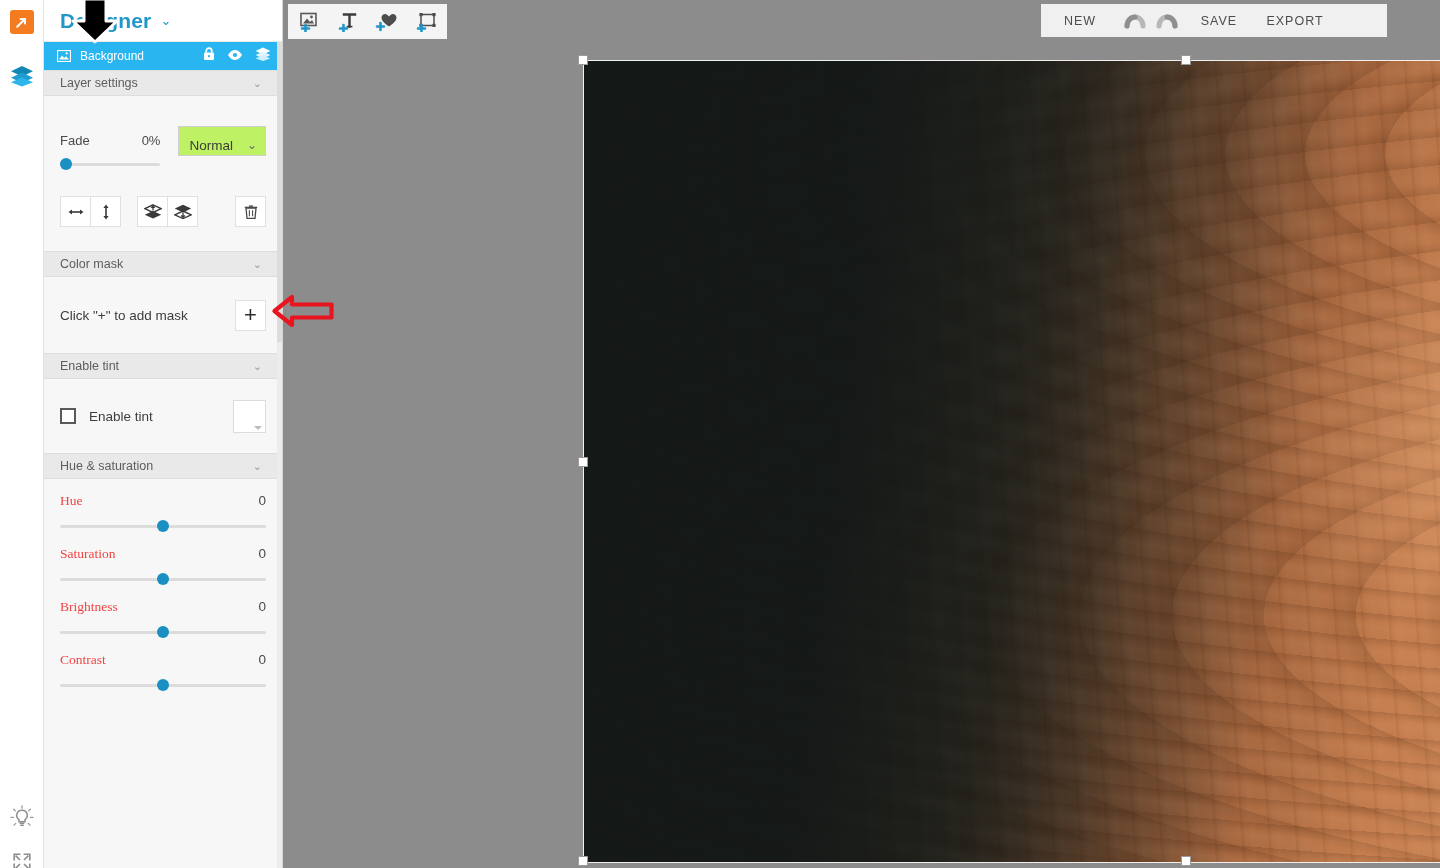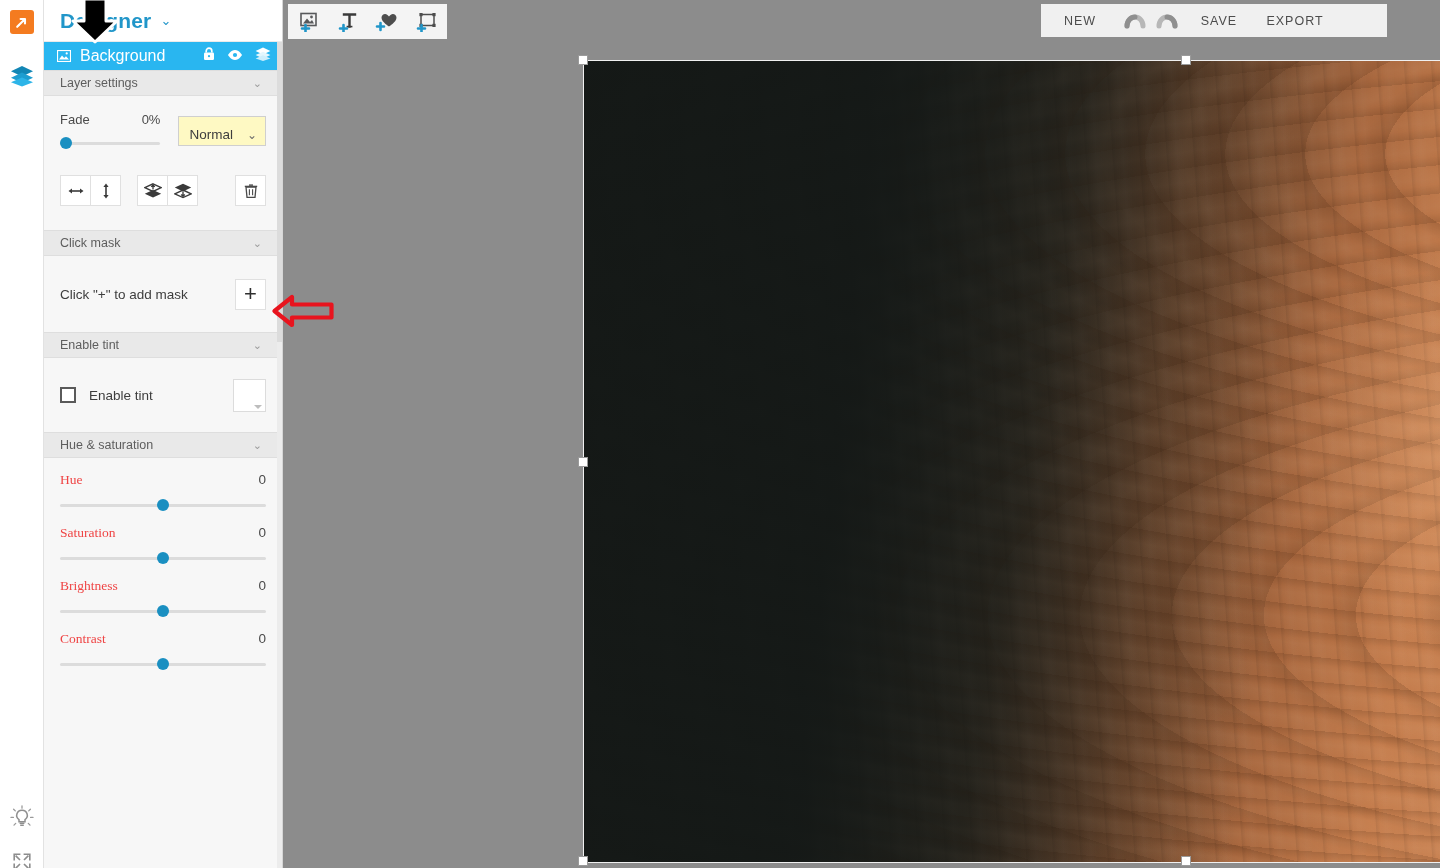--- a/index.html
+++ b/index.html
@@ -54,42 +54,42 @@
   }
   .panel-title .txt {
     color: #2196c9; font-size: 21px; font-weight: bold; letter-spacing: .2px;
   }
   .panel-title .caret { margin-left: 9px; color: #2196c9; font-size: 13px; }
 
   .layer-row {
     height: 28px; background: #29b6f0; color: #fff;
     display: flex; align-items: center; padding: 0 11px 0 13px;
   }
-  .layer-row .lname { font-size: 16px; margin-left: 9px; flex: 1; }
+  .layer-row .lname { font-size: 12px; margin-left: 9px; flex: 1; }
   .layer-row .licons { display: flex; align-items: center; gap: 12px; }
 
   .sec-head {
     height: 26px; background: #e9e9e9;
     display: flex; align-items: center; justify-content: space-between;
     padding: 0 20px 0 16px;
     border-top: 1px solid #dedede; border-bottom: 1px solid #dedede;
     color: #5d5d5d; font-size: 12.5px; cursor: pointer;
   }
   .sec-head .chev { color:#9b9b9b; font-size: 11px; }
 
   .sec-body { background:#f7f7f7; padding: 0 16px; }
 
   .fade-row { display:flex; align-items:center; padding-top: 16px; }
-  .fade-left { width: 110px; }
+  .fade-left { width: 110px; margin-top: 21px; }
   .fade-lbl-line { display:flex; justify-content:space-between; align-items:baseline; }
   .fade-lbl { font-size: 13px; color:#4a4a4a; }
   .fade-val { font-size: 13px; color:#4a4a4a; }
   .select-box {
     margin-left: 18px; width: 94px; height: 30px;
-    background:#fef9c3; border:1px solid #cfcfcf;
+    background:#bef264; border:1px solid #cfcfcf;
     display:flex; align-items:center; justify-content:space-between;
     padding: 8px 8px 0 10px; font-size:13.5px; color:#3d3d3d; cursor:pointer;
   }
   .select-box .chev { color:#6d6d6d; font-size: 12px; }
 
   
   .slider { position: relative; height: 12px; margin-top: 10px; }
   .slider .track {
     position:absolute; left:0; right:0; top:5px; height: 3px;
     background:#dcdcdc; border-radius:2px;
@@ -392,21 +392,21 @@
             <path d="M0.8 3.4h12.4" stroke="#4a4a4a" stroke-width="1.4"></path>
             <path d="M5 2.1h4" stroke="#4a4a4a" stroke-width="1.4"></path>
             <path d="M5.4 6.3v6M8.6 6.3v6" stroke="#4a4a4a" stroke-width="1.1"></path>
           </svg>
         </div>
       </div>
       <div style="height:24px"></div>
     </div>
 
     <div class="sec-head">
-      <span>Click mask</span>
+      <span>Color mask</span>
       <span class="chev">⌄</span>
     </div>
     <div class="sec-body">
       <div class="mask-row">
         <span class="mask-lbl">Click "+" to add mask</span>
         <div class="plus-btn">+</div>
       </div>
     </div>
 
     <div class="sec-head">

